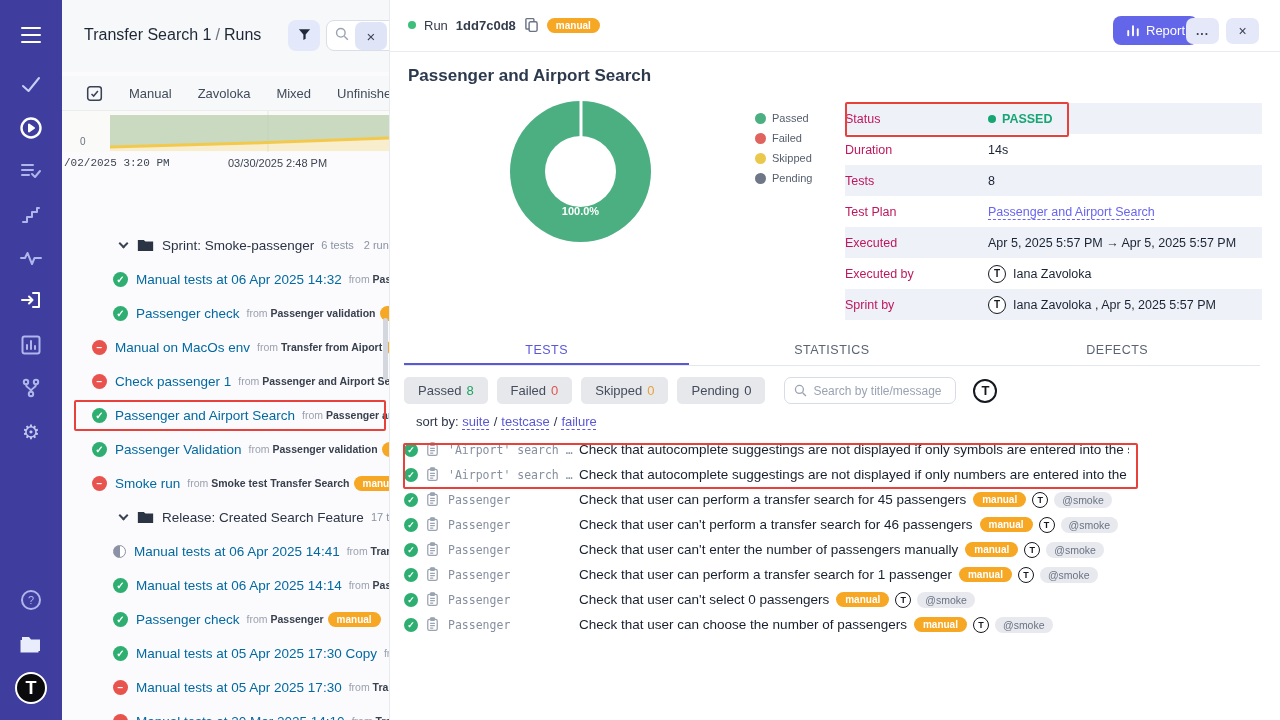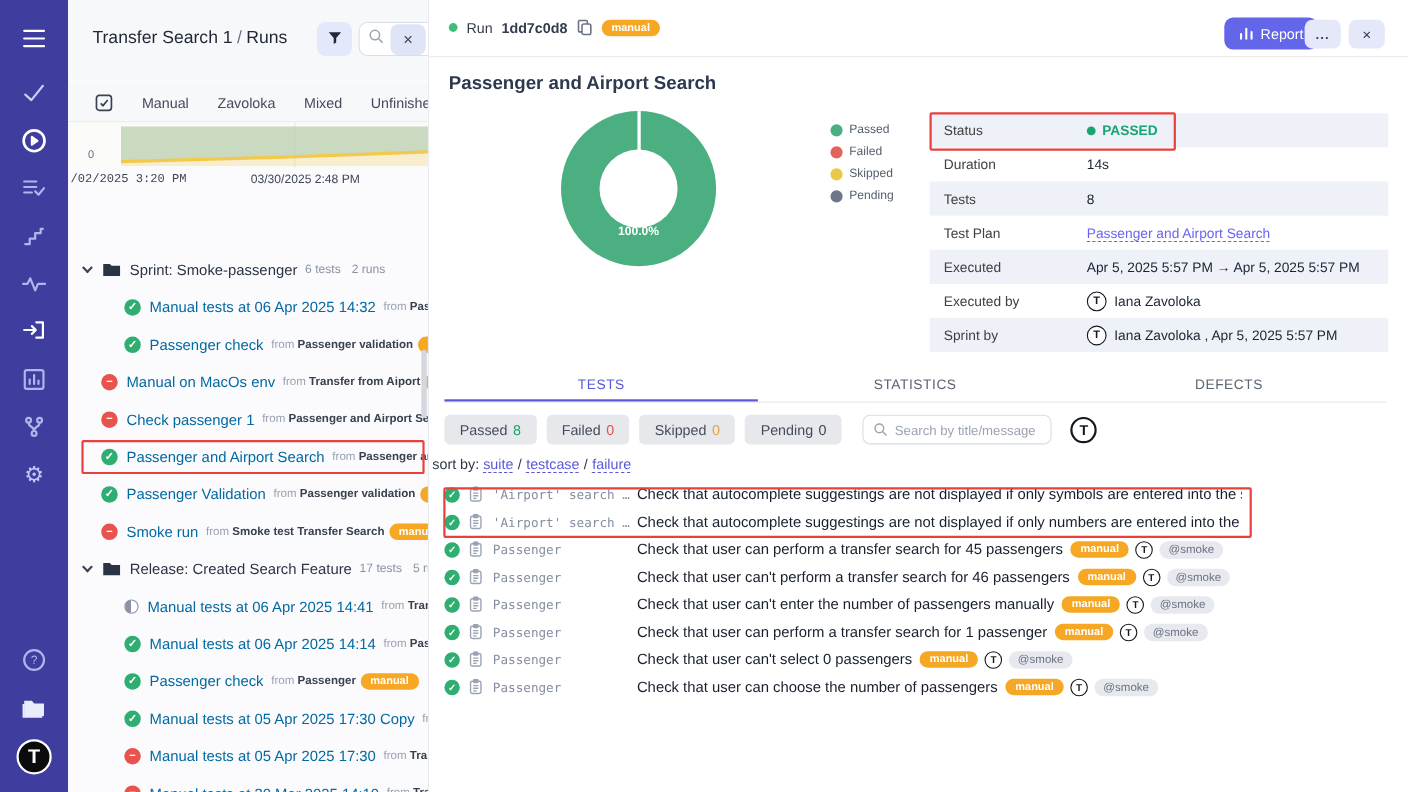--- a/index.html
+++ b/index.html
@@ -41,21 +41,21 @@
   .t-row.folder .lbl { color:#2B3444; }
   .from { font-size:10.5px; color:#9AA1AF; margin-right:4px; }
   .from b { color:#39414F; font-weight:700; font-size:10.5px; }
   .meta { font-size:11px; color:#8A93A3; margin-right:10px; }
   .pill { background:#F6A723; color:#fff; font-size:10px; font-weight:700; padding:2px 9px; border-radius:10px; flex:0 0 auto; }
   .chev { width:7px; height:7px; border-left:2px solid #3A4254; border-bottom:2px solid #3A4254; transform:rotate(-45deg); margin:-3px 10px 0 0; flex:0 0 auto; }
   .st { width:15px; height:15px; border-radius:50%; color:#fff; font-size:10px; line-height:15px; text-align:center; margin-right:8px; flex:0 0 auto; font-weight:bold; }
   .st.pass { background:#2EAE71; }
   .st.fail { background:#E8534E; }
   .st.half { background:linear-gradient(90deg,#8B92A5 50%,#fff 50%); border:1.5px solid #8B92A5; width:13px; height:13px; line-height:12px; }
-  .ind0 { padding-left:14px; } .ind1 { padding-left:30px; } .ind2 { padding-left:51px; }
+  .ind0 { padding-left:14px;margin-left:44px; } .ind1 { padding-left:30px; } .ind2 { padding-left:51px; }
   .fold-ic { margin-right:8px; flex:0 0 auto; display:flex; }
   #lp-scrollbar { position:absolute; left:321px; top:318px; width:5px; height:62px; border-radius:3px; background:#D4D7DE; }
 
   
   #main { position:absolute; left:390px; top:0; width:890px; height:720px; background:#fff; }
   #topbar { position:absolute; left:0; top:0; width:890px; height:52px; border-bottom:1px solid #E9EBF0; }
   #run-info { position:absolute; left:18px; top:17px; display:flex; align-items:center; gap:8px; font-size:13px; color:#333C4B; }
   .dot-g { width:8px; height:8px; border-radius:50%; background:#3DBE7B; }
   #report-btn { position:absolute; left:723px; top:16px; height:29px; padding:0 13px; background:#6366E8; color:#fff; border:none; border-radius:8px; font-size:13px; display:flex; align-items:center; gap:6px; cursor:pointer; }
   #more-btn { position:absolute; left:796px; top:18px; width:33px; height:26px; background:#E5E8F8; border:none; border-radius:7px; color:#3A4254; font-weight:bold; letter-spacing:1px; font-size:12px; cursor:pointer; }
@@ -72,21 +72,21 @@
   
   #legend { position:absolute; left:365px; top:112px; }
   .lg-row { display:flex; align-items:center; gap:6px; margin-bottom:8px; }
   .lg-dot { width:11px; height:11px; border-radius:50%; }
   .lg-txt { font-size:11px; color:#555E6D; }
 
   
   #info { position:absolute; left:455px; top:103px; width:417px; }
   .inf-row { display:flex; align-items:center; height:31px; font-size:12.5px; }
   .inf-row:nth-child(odd) { background:#EEF1F8; }
-  .inf-label { width:143px; padding-left:13px; color:#404040; }
+  .inf-label { width:143px; color:#be185d; }
   .inf-val { color:#1B2433; display:flex; align-items:center; gap:7px; }
   .passed-txt { color:#17A673; font-weight:700; display:flex; align-items:center; gap:6px; }
   .passed-txt .dot-g { background:#17A673; }
   .tp-link { color:#6865F0; text-decoration:underline; text-decoration-style:dashed; text-underline-offset:3px; text-decoration-thickness:1px; cursor:pointer; }
   .t-avatar { width:18px; height:18px; border-radius:50%; border:1.8px solid #14181f; color:#14181f; font-size:10px; font-weight:bold; display:inline-flex; align-items:center; justify-content:center; background:#fff; flex:0 0 auto; }
 
   
   #main-tabs { position:absolute; left:14px; top:338px; width:856px; height:28px; display:flex; border-bottom:1px solid #E3E6EC; }
   .m-tab { width:33.33%; text-align:center; font-size:12.5px; letter-spacing:.5px; color:#5B6472; padding-top:5px; cursor:pointer; }
   .m-tab.active { color:#5A58D6; border-bottom:2px solid #5A58D6; font-weight:400; }
@@ -94,21 +94,21 @@
   
   #filters { position:absolute; left:14px; top:377px; display:flex; align-items:center; gap:9px; }
   .f-btn { height:27px; padding:0 14px; background:#E7E8EC; border:none; border-radius:5px; font-size:13px; color:#454D5C; cursor:pointer; display:flex; align-items:center; gap:5px; }
   .cnt-g { color:#1FA463; } .cnt-r { color:#E0534E; } .cnt-o { color:#E8A23B; } .cnt-d { color:#3E4554; }
   #m-search { width:172px; height:27px; border:1px solid #D8DCE5; border-radius:7px; display:flex; align-items:center; gap:6px; padding-left:9px; background:#fff; margin-left:10px; }
   #m-search input { border:none; outline:none; font-size:12px; width:130px; color:#3E4554; background:transparent; }
   #m-search input::placeholder { color:#9AA3B2; }
   #user-filter { width:24px; height:24px; border-radius:50%; border:2px solid #14181f; background:#fff; color:#14181f; font-weight:bold; font-size:13px; display:flex; align-items:center; justify-content:center; margin-left:8px; cursor:pointer; }
 
   
-  #sort-row { position:absolute; left:3px; top:414px; font-size:13px; color:#2F3747; }
+  #sort-row { position:absolute; left:26px; top:414px; font-size:13px; color:#2F3747; }
   .sort-link { color:#5A58D6; text-decoration:underline; text-decoration-style:dashed; text-underline-offset:3px; text-decoration-thickness:1px; cursor:pointer; }
   .sort-sep { color:#2F3747; padding:0 4px; }
 
   
   #tests { position:absolute; left:14px; top:437px; width:870px; }
   .test-row { height:25px; display:flex; align-items:center; cursor:pointer; white-space:nowrap; }
   .test-row .st { width:14px; height:14px; line-height:14px; font-size:9px; margin-right:8px; }
   .clip-ic { margin-right:9px; flex:0 0 auto; display:flex; }
   .suite { font-family:"DejaVu Sans Mono", monospace; font-size:11.5px; color:#868F9F; width:131px; flex:0 0 auto; overflow:hidden; }
   .t-title { font-size:13.5px; color:#18202E; margin-right:7px; }

